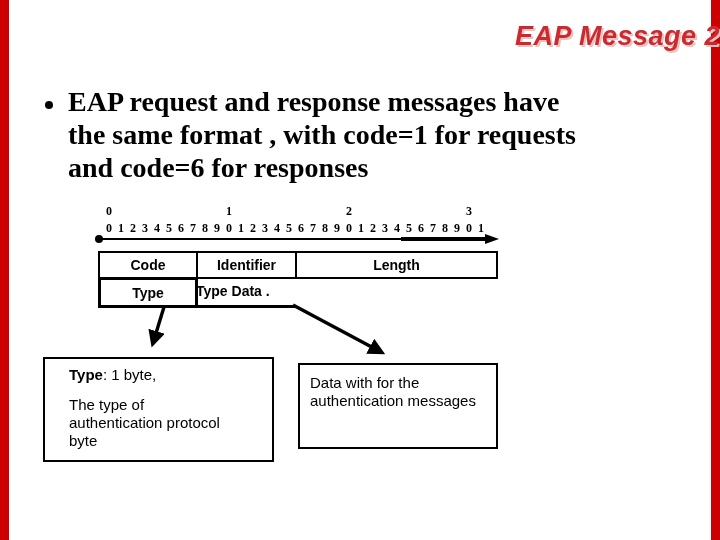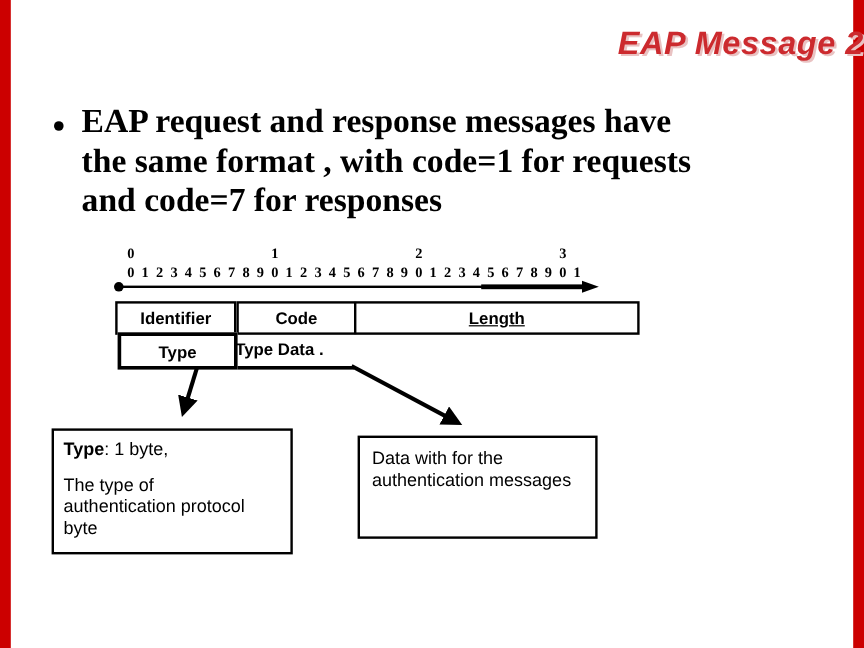--- a/index.html
+++ b/index.html
@@ -50,32 +50,32 @@
 
   
   .prow1{position:absolute;left:98px;top:251px;display:flex;}
   .prow1 .cell{
     height:28px;border:2px solid var(--ink);background:#fff;
     display:flex;align-items:center;justify-content:center;
     font-size:14px;font-weight:bold;
   }
   .prow1 .cell.c-code{width:100px;}
   .prow1 .cell.c-ident{width:101px;margin-left:-2px;}
-  .prow1 .cell.c-len{width:238px;margin-left:-2px;text-decoration:underline;}
+  .prow1 .cell.c-len{width:203px;margin-left:-2px;}
   .cell-type{
     position:absolute;left:98px;top:277px;width:100px;height:31px;
     border:3px solid var(--ink);background:#fff;
     display:flex;align-items:center;justify-content:center;font-size:14px;font-weight:bold;
   }
   .typedata-text{position:absolute;left:196px;top:283px;font-size:14px;font-weight:bold;}
   .typedata-underline{position:absolute;left:198px;top:305px;width:97px;height:3px;background:var(--ink);}
 
   
   .note-box{position:absolute;border:2px solid var(--ink);background:#fff;font-size:15px;line-height:18px;}
-  .note-box.type{left:43px;top:357px;width:201px;height:105px;padding:7px 8px;}
+  .note-box.type{left:43px;top:357px;width:231px;height:105px;padding:7px 24px;}
   .note-box.data{left:298px;top:363px;width:200px;height:86px;padding:9px 10px;}
   .note-head{margin-bottom:12px;}
   .note-head b{font-weight:bold;}
   .note-body div{display:block;}
 
   .arrow-layer{position:absolute;left:0;top:0;width:720px;height:540px;pointer-events:none;}
 </style>
 </head>
 <body>
 
@@ -83,40 +83,40 @@
 
   <div class="edge-bar left"></div>
   <div class="edge-bar right"></div>
 
   <div class="title">EAP Message 2</div>
 
   <div class="bullet-dot"></div>
   <div class="bullet-text">
     <div>EAP request and response messages have</div>
     <div>the same format , with code=1 for requests</div>
-    <div>and code=7 for responses</div>
+    <div>and code=6 for responses</div>
   </div>
 
   <div class="ruler">
     <div class="tens">
         <span>0</span>
         <span>1</span>
         <span>2</span>
         <span>3</span>
       </div>
     <div class="digits"><span>0</span><span>1</span><span>2</span><span>3</span><span>4</span><span>5</span><span>6</span><span>7</span><span>8</span><span>9</span><span>0</span><span>1</span><span>2</span><span>3</span><span>4</span><span>5</span><span>6</span><span>7</span><span>8</span><span>9</span><span>0</span><span>1</span><span>2</span><span>3</span><span>4</span><span>5</span><span>6</span><span>7</span><span>8</span><span>9</span><span>0</span><span>1</span></div>
     <div class="base-line"></div>
     <div class="base-thick"></div>
     <div class="base-dot"></div>
     <div class="base-arrow"></div>
   </div>
 
   <div class="prow1">
+    <div class="cell c-code">Code</div>
     <div class="cell c-ident">Identifier</div>
-    <div class="cell c-code">Code</div>
     <div class="cell c-len">Length</div>
   </div>
   <div class="cell-type">Type</div>
   <div class="typedata-text">Type Data .</div>
   <div class="typedata-underline"></div>
 
   <svg class="arrow-layer" viewBox="0 0 720 540" xmlns="http://www.w3.org/2000/svg">
     <defs>
       <marker id="ah" markerWidth="5" markerHeight="5" refX="3.6" refY="2.5" orient="auto">
         <path d="M0,0 L5,2.5 L0,5 z" fill="#000"></path>

